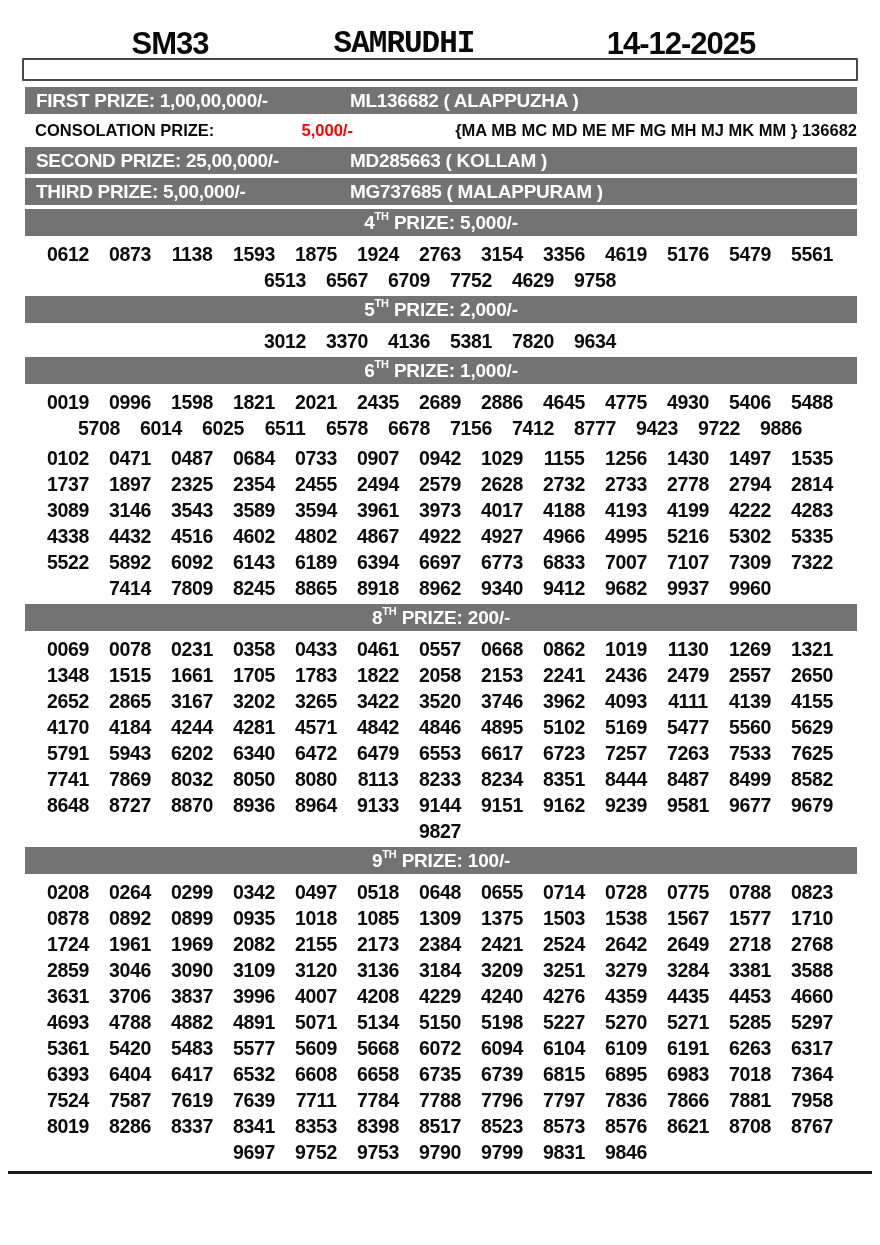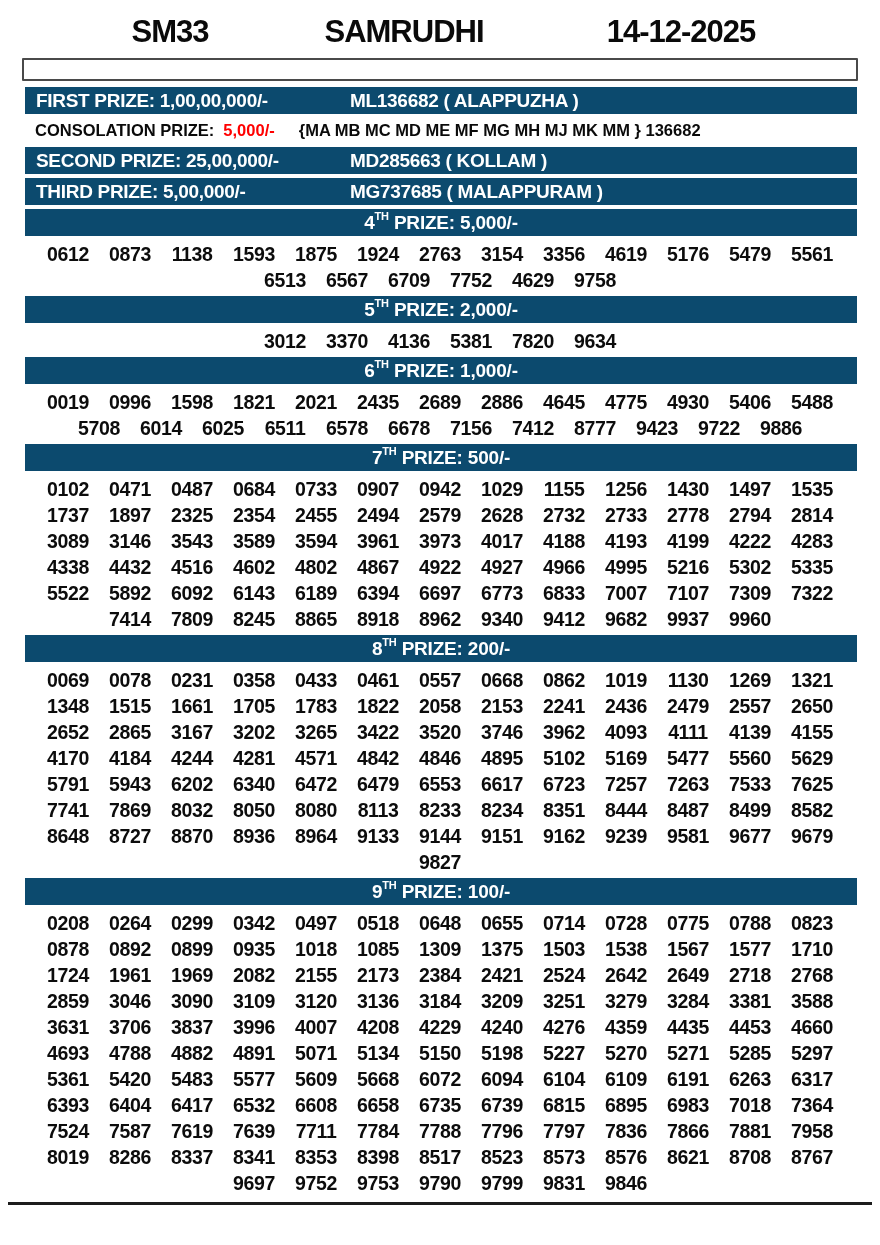--- a/index.html
+++ b/index.html
@@ -1,38 +1,38 @@
 <!DOCTYPE html>
 <html><head>
 <meta charset="utf-8">
 <style>
   html,body{margin:0;padding:0;background:#ffffff;}
   body{width:880px;font-family:"Liberation Sans",sans-serif;-webkit-font-smoothing:antialiased;}
   .sheet{position:relative;width:880px;height:1245px;background:#fff;box-sizing:border-box;padding-top:12px;overflow:hidden;}
 
   
   .header{position:relative;height:44px;}
-  .header span{position:absolute;top:2px;transform:translateX(-50%);font-size:31px;font-weight:bold;letter-spacing:-1px;color:#0a0a0a;white-space:nowrap;}
+  .header span{position:absolute;top:14px;transform:translateX(-50%);font-size:31px;font-weight:bold;letter-spacing:-1px;color:#0a0a0a;white-space:nowrap;}
   .hdr-code{left:170px;}
-  .hdr-name{left:404px;}
+  .hdr-name{left:404px;font-family:Liberation Mono, monospace;}
   .hdr-date{left:681px;}
 
   
   .empty-box{margin:2px 22px 6px 22px;height:19px;background:#fff;border:2px solid #4a4a4a;border-radius:1px;}
 
   
-  .bar{position:relative;margin:0 23px 4px 25px;height:27px;background:#0c4a6e;color:#fff;font-weight:bold;display:flex;align-items:center;}
+  .bar{position:relative;margin:0 23px 4px 25px;height:27px;background:#737373;color:#fff;font-weight:bold;display:flex;align-items:center;}
   .bar .lbl{padding-left:11px;font-size:19px;letter-spacing:-0.3px;white-space:nowrap;}
   .bar .tkt{position:absolute;left:325px;font-size:19px;letter-spacing:-0.3px;white-space:nowrap;}
   .bar.center{justify-content:center;}
   .bar.center .ttl{font-size:19px;letter-spacing:-0.2px;text-align:right;}
   .bar sup{font-size:11px;position:relative;top:-1px;vertical-align:super;line-height:0;}
 
   
-  .consolation{display:flex;align-items:center;height:25px;margin:0 23px 4px 25px;font-weight:bold;font-size:16.5px;color:#0a0a0a;white-space:nowrap;}
+  .consolation{display:flex;align-items:center;height:25px;margin:0 23px 4px 25px;font-weight:bold;font-size:16.5px;color:#0a0a0a;white-space:nowrap;justify-content:space-between;}
   .consolation .c-lbl{padding-left:10px;}
   .consolation .c-amt{margin-left:9px;}
   .consolation .c-ser{margin-left:24px;}
 
   
   .num-row{display:flex;justify-content:center;align-items:flex-end;gap:19px;height:26px;}
   .num-row span{font-size:19.5px;font-weight:bold;color:#0c0c0c;letter-spacing:-0.4px;min-width:43px;text-align:center;white-space:nowrap;}
 
   .footer-line{height:3px;background:#1c1c1c;margin:3px 8px 0 8px;}
 </style>
@@ -136,23 +136,20 @@
         <span>6578</span>
         <span>6678</span>
         <span>7156</span>
         <span>7412</span>
         <span>8777</span>
         <span>9423</span>
         <span>9722</span>
         <span>9886</span>
       </div>
       <div style="height: 4px;"></div>
-      <div class="bar center">
-        <span class="ttl"><span>7</span><sup>TH</sup><span> PRIZE: 500/-</span></span>
-      </div>
       <div class="num-row">
         <span>0102</span>
         <span>0471</span>
         <span>0487</span>
         <span>0684</span>
         <span>0733</span>
         <span>0907</span>
         <span>0942</span>
         <span>1029</span>
         <span>1155</span>

